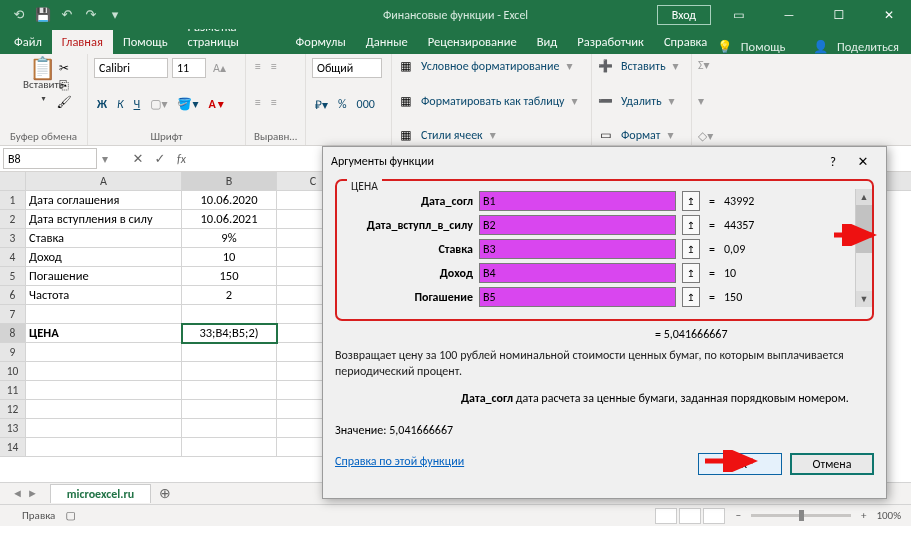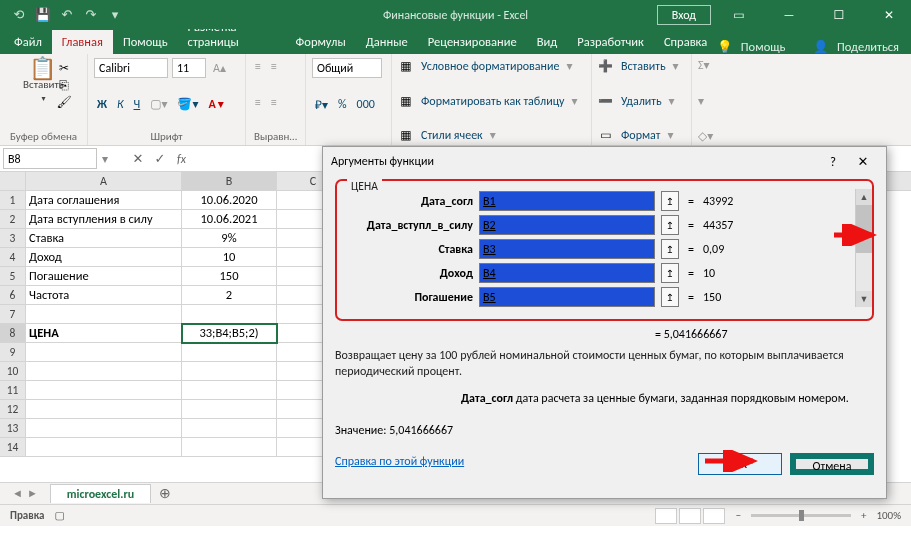--- a/index.html
+++ b/index.html
@@ -56,53 +56,53 @@
   .bold { font-weight: 600; }
 
   
   .sheetbar { height: 22px; border-top: 1px solid #d4d4d4; background: #f3f2f1; display: flex; align-items: center; font-size: 11px; }
   .sheetnav { display: flex; gap: 4px; padding: 0 12px; color: #888; }
   .sheettab { background: #fff; border: 1px solid #ccc; border-bottom: none; padding: 2px 16px; font-size: 12px; color: #217346; font-weight: 600; }
   .addsheet { padding: 0 8px; color: #666; font-size: 14px; }
 
   
   .statusbar { height: 22px; background: #f3f2f1; border-top: 1px solid #d4d4d4; display: flex; align-items: center; font-size: 11px; color: #555; }
-  .statusbar .sleft { padding-left: 10px; font-weight: bold; }
+  .statusbar .sleft { padding-left: 22px; }
   .statusbar .sright { margin-left: auto; display: flex; align-items: center; gap: 10px; padding-right: 10px; }
   .viewbtns { display: flex; gap: 2px; }
   .vbtn { width: 22px; height: 16px; border: 1px solid #ccc; background: #fff; }
   .zoomslider { width: 100px; height: 3px; background: #c8c6c4; position: relative; }
   .zoomslider .thumb { position: absolute; left: 48px; top: -4px; width: 5px; height: 11px; background: #888; }
 
   
   .dialog { position: absolute; left: 322px; top: 131px; width: 565px; height: 353px; background: #f0f0f0; border: 1px solid #9b9b9b; box-shadow: 2px 2px 10px rgba(0,0,0,0.35); z-index: 50; font-size: 12px; color: #000; margin-top: 15px; }
   .dlg-title { height: 28px; display: flex; align-items: center; padding: 0 8px; font-size: 12px; }
   .dlg-title .tflex { flex: 1; }
   .dlg-close, .dlg-help { width: 30px; text-align: center; font-size: 13px; cursor: pointer; }
   .dlg-body { padding: 4px 12px 8px; position: relative; }
   .fn-group { border: 2px solid #d81e1e; border-radius: 7px; padding: 6px 8px 8px; position: relative; }
   .fn-name { position: absolute; top: -2px; left: 10px; background: #f0f0f0; padding: 0 4px; font-size: 11.5px; color: #222; }
   .argrow { display: flex; align-items: center; margin: 4px 0; gap: 6px; }
   .arglbl { width: 128px; text-align: right; font-weight: 600; font-size: 12px; }
-  .arginput { width: 176px; height: 20px; border: 1px solid #7a7a7a; background: #1d4ed8; padding: 0 3px; font-size: 12px; text-decoration: underline; }
+  .arginput { width: 197px; height: 20px; border: 1px solid #7a7a7a; background: #d946ef; padding: 0 3px; font-size: 12px; }
   .refbtn { width: 18px; height: 20px; border: 1px solid #7a7a7a; background: #f9f9f9; display: flex; align-items: center; justify-content: center; font-size: 10px; }
   .argeq { width: 12px; text-align: center; }
   .argval { font-size: 12px; }
   .fn-scroll { position: absolute; right: 0; top: 8px; width: 17px; height: 118px; background: #e8e8e8; border-left: 1px solid #ccc; }
   .fn-scroll .sbtn { height: 16px; text-align: center; font-size: 9px; color: #555; background: #dcdcdc; line-height: 16px; }
   .fn-scroll .strack { height: 86px; position: relative; }
   .fn-scroll .sthumb { position: absolute; top: 0; width: 100%; height: 48px; background: #c2c2c2; }
   .resline { margin: 6px 0 4px 320px; font-size: 12px; }
   .desc { font-size: 12px; color: #222; line-height: 1.35; margin: 6px 0 6px 0; }
   .argdesc { margin: 12px 0 18px 126px; font-size: 12px; }
   .argdesc b { font-weight: 600; }
   .valline { font-size: 12px; margin-bottom: 10px; }
   .helplink { color: #0563c1; text-decoration: underline; font-size: 12px; cursor: pointer; }
   .dlg-buttons { display: flex; justify-content: flex-end; gap: 8px; margin-top: 6px; }
-  .dbtn { width: 84px; height: 22px; border: 6px solid #0f766e; background: #e9e9e9; font-size: 12px; cursor: pointer; }
+  .dbtn { width: 84px; height: 22px; border: 2px solid #0f766e; background: #e9e9e9; font-size: 12px; cursor: pointer; }
   .dbtn.primary { border: 1.5px solid #0a64a4; background: #e5f1fb; }
 
   
   .arrow { position: absolute; z-index: 60; }
   .arrow svg { display: block; }
 </style>
 </head>
 <body>
 
 <div class="titlebar">

